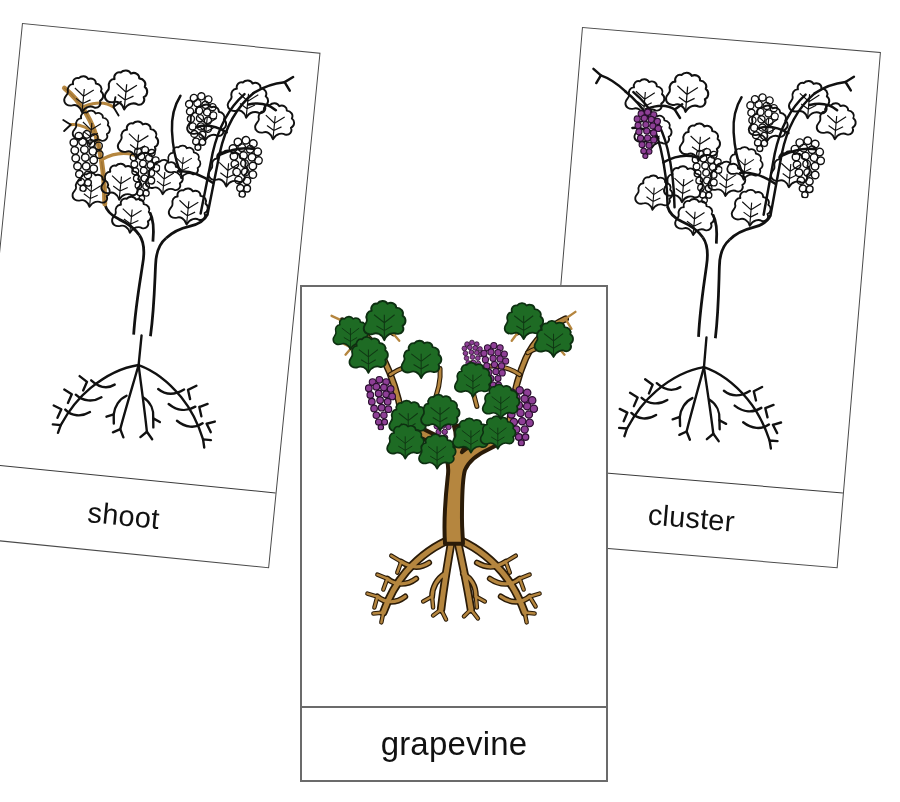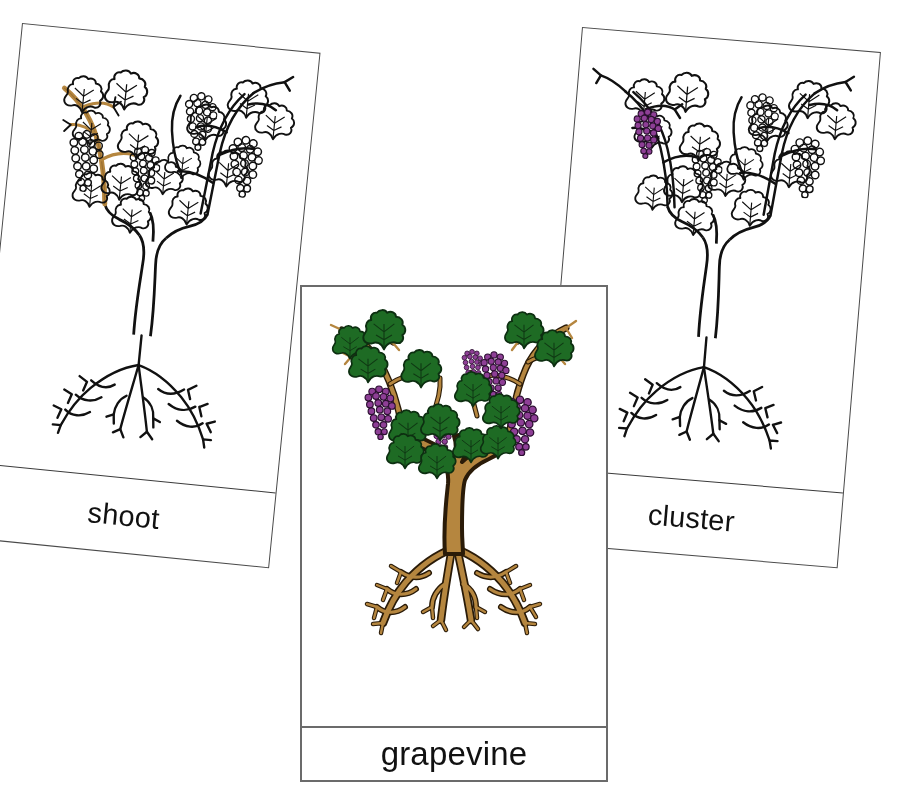--- a/index.html
+++ b/index.html
@@ -88,21 +88,21 @@
     top: 285px;
     width: 308px;
     height: 497px;
     border: 2px solid #6b6b6b;
     z-index: 5;
   }
   #card-grapevine .card-divider {
     border-top: 2px solid #6b6b6b;
   }
   #card-grapevine .card-label {
-    height: 52px;
+    height: 72px;
     font-size: 33px;
   }
 </style>
 </head>
 <body>
 
 <div id="stage">
 
   <div class="card" id="card-shoot">
     <div class="card-art">

